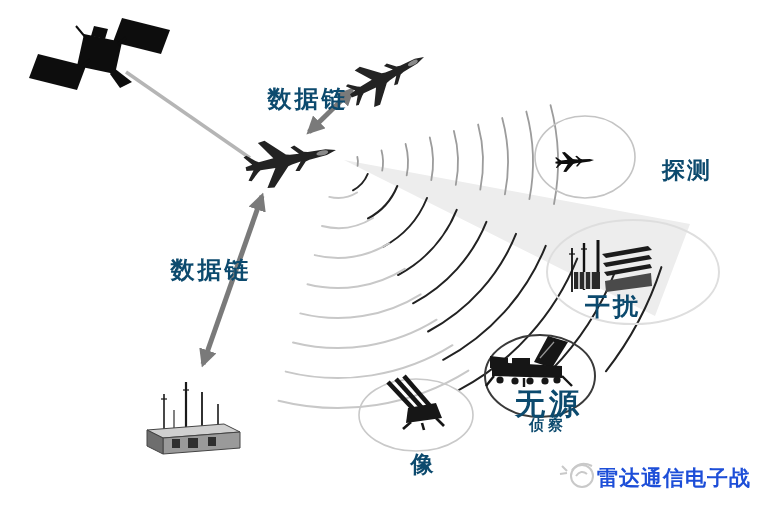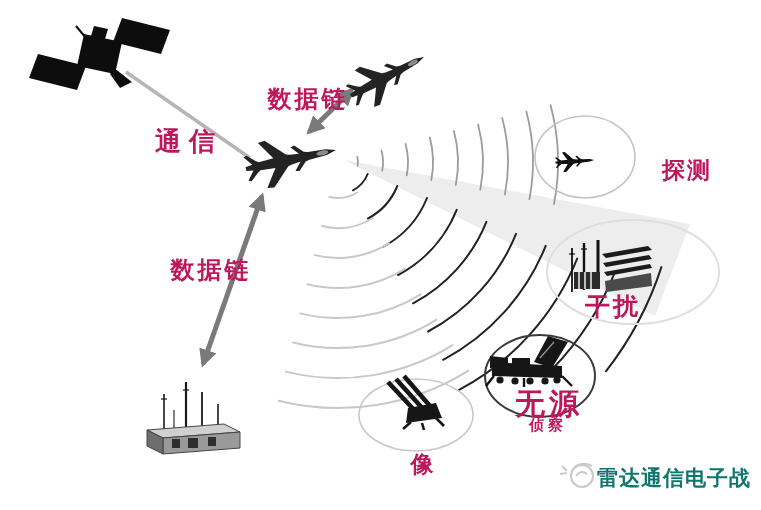--- a/index.html
+++ b/index.html
@@ -1,31 +1,31 @@
 <!DOCTYPE html>
 <html><head>
 <meta charset="utf-8">
 <style>
   html,body{margin:0;padding:0;background:#fff;}
   #stage{position:relative;width:761px;height:510px;background:#ffffff;overflow:hidden;
          font-family:"Liberation Serif","DejaVu Serif",serif;}
   #art{position:absolute;left:0;top:0;}
-  .label{position:absolute;transform:translate(-50%,-50%);font-weight:bold;color:#be185d;
+  .label{position:absolute;transform:translate(-50%,-50%);font-weight:bold;color:#0c4a6e;
          white-space:nowrap;line-height:1;font-family:Liberation Serif, serif;}
   .lbl-comm{left:189px;top:142px;font-size:26px;letter-spacing:8px;}
   .lbl-dl-top{left:308px;top:99px;font-size:24px;letter-spacing:3px;}
   .lbl-dl-bottom{left:211px;top:270px;font-size:24px;letter-spacing:3px;}
   .lbl-radar1{left:688px;top:145px;font-size:23px;letter-spacing:1px;}
   .lbl-radar2{left:687px;top:170px;font-size:23px;letter-spacing:2px;}
   .lbl-jam{left:613px;top:306px;font-size:25px;letter-spacing:3px;}
   .lbl-pas1{left:549px;top:404px;font-size:30px;letter-spacing:4px;}
   .lbl-pas2{left:548px;top:425px;font-size:15px;letter-spacing:4px;text-align:right;}
   .lbl-sar1{left:418px;top:441px;font-size:25px;letter-spacing:1px;}
   .lbl-sar2{left:422px;top:464px;font-size:23px;}
-  .lbl-watermark{left:674px;top:477px;font-size:21px;letter-spacing:1px;color:#0f766e;
+  .lbl-watermark{left:674px;top:477px;font-size:21px;letter-spacing:1px;color:#1d4ed8;
          font-family:"Liberation Sans","DejaVu Sans",sans-serif;}
 </style>
 </head>
 <body>
 
 <div id="stage">
 
   <svg id="art" width="761" height="510" viewBox="0 0 761 510">
     <defs>
       <marker id="ah" viewBox="0 0 10 10" refX="8" refY="5" markerWidth="3.6" markerHeight="3.6" orient="auto-start-reverse">
@@ -171,21 +171,20 @@
     </g>
 
     <g transform="translate(558,456)" fill="none" stroke="#c9c9c9" stroke-width="2">
       <circle cx="24" cy="20" r="11"></circle>
       <path d="M14,14 q8,-10 20,-4"></path>
       <path d="M18,20 q5,-7 11,-2"></path>
       <path d="M4,10 l5,5 M2,18 l7,-1"></path>
     </g>
   </svg>
 
-  <div class="label lbl-comm">通信</div>
   <div class="label lbl-dl-top">数据链</div>
   <div class="label lbl-dl-bottom">数据链</div>
   <div class="label lbl-radar2">探测</div>
   <div class="label lbl-jam">干扰</div>
   <div class="label lbl-pas1">无源</div>
   <div class="label lbl-pas2">侦察</div>
   <div class="label lbl-sar2">像</div>
   <div class="label lbl-watermark">雷达通信电子战</div>
 </div>
 

